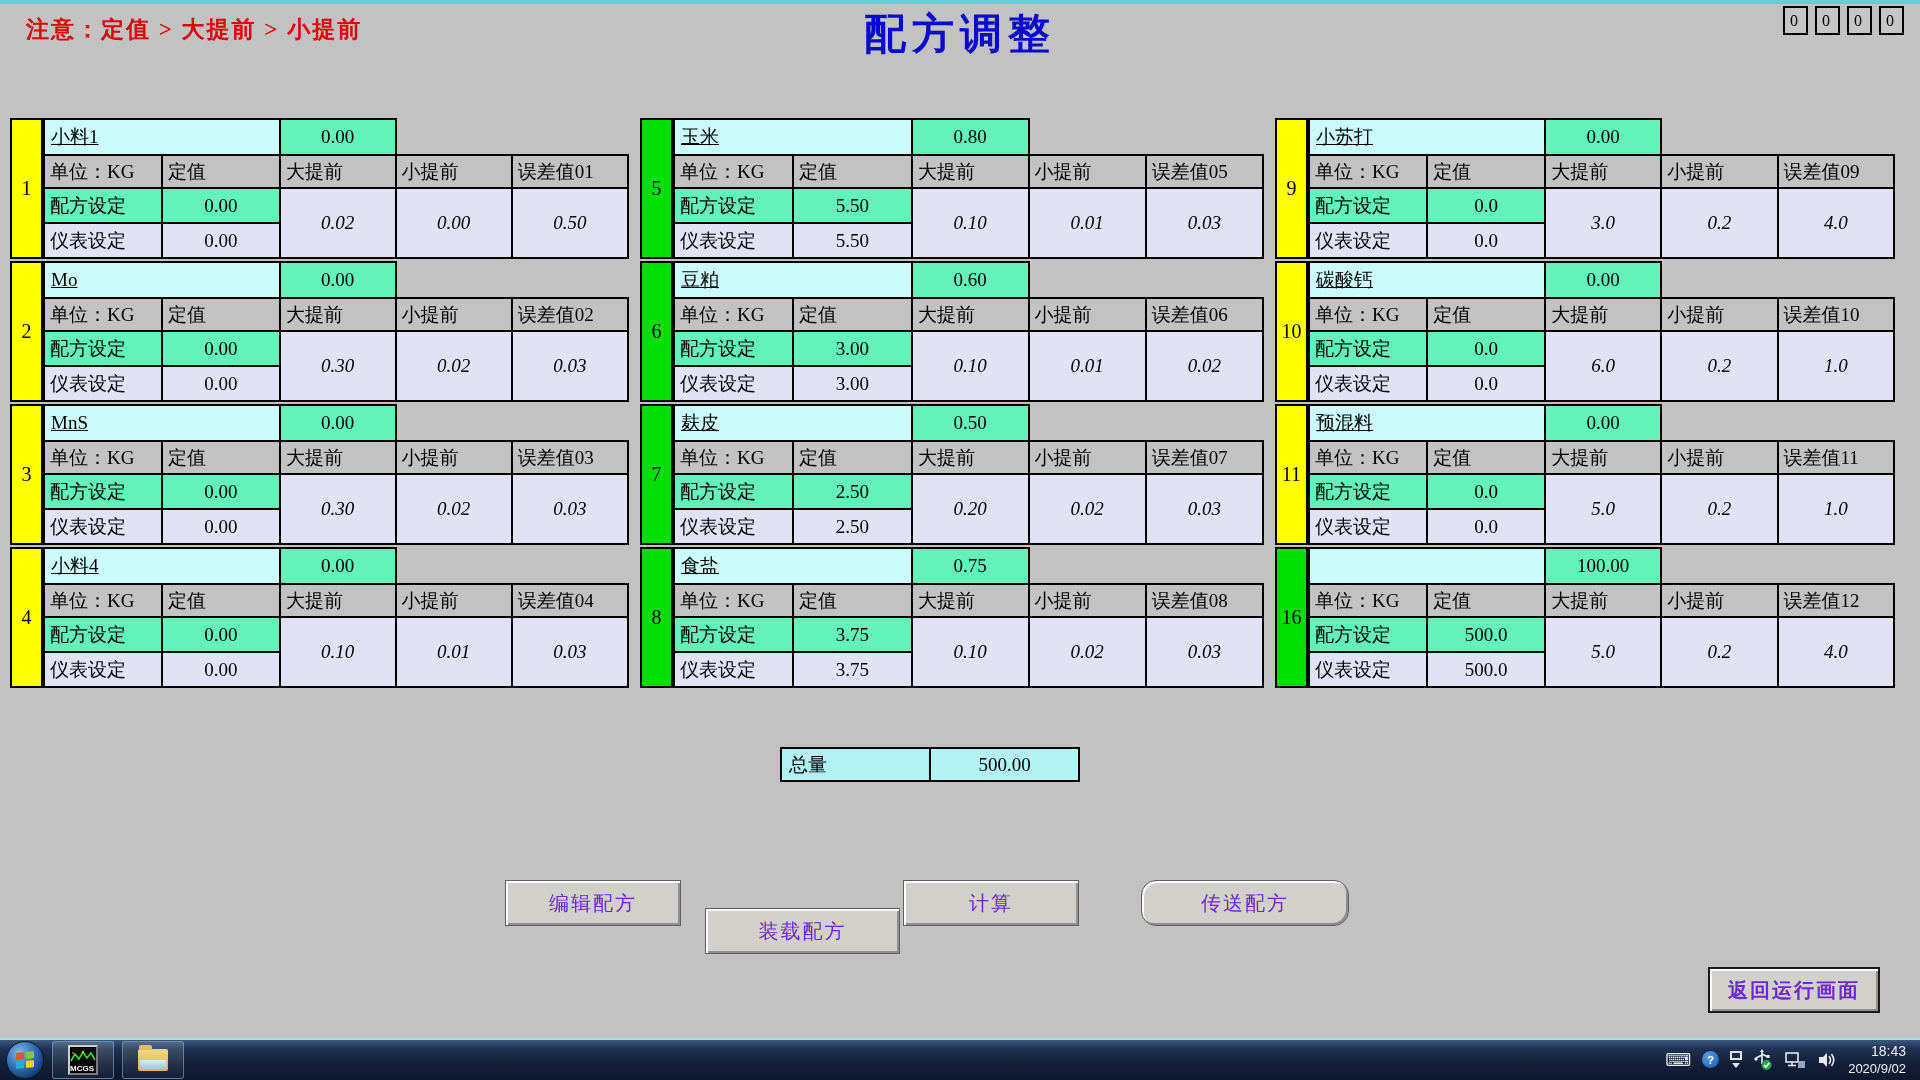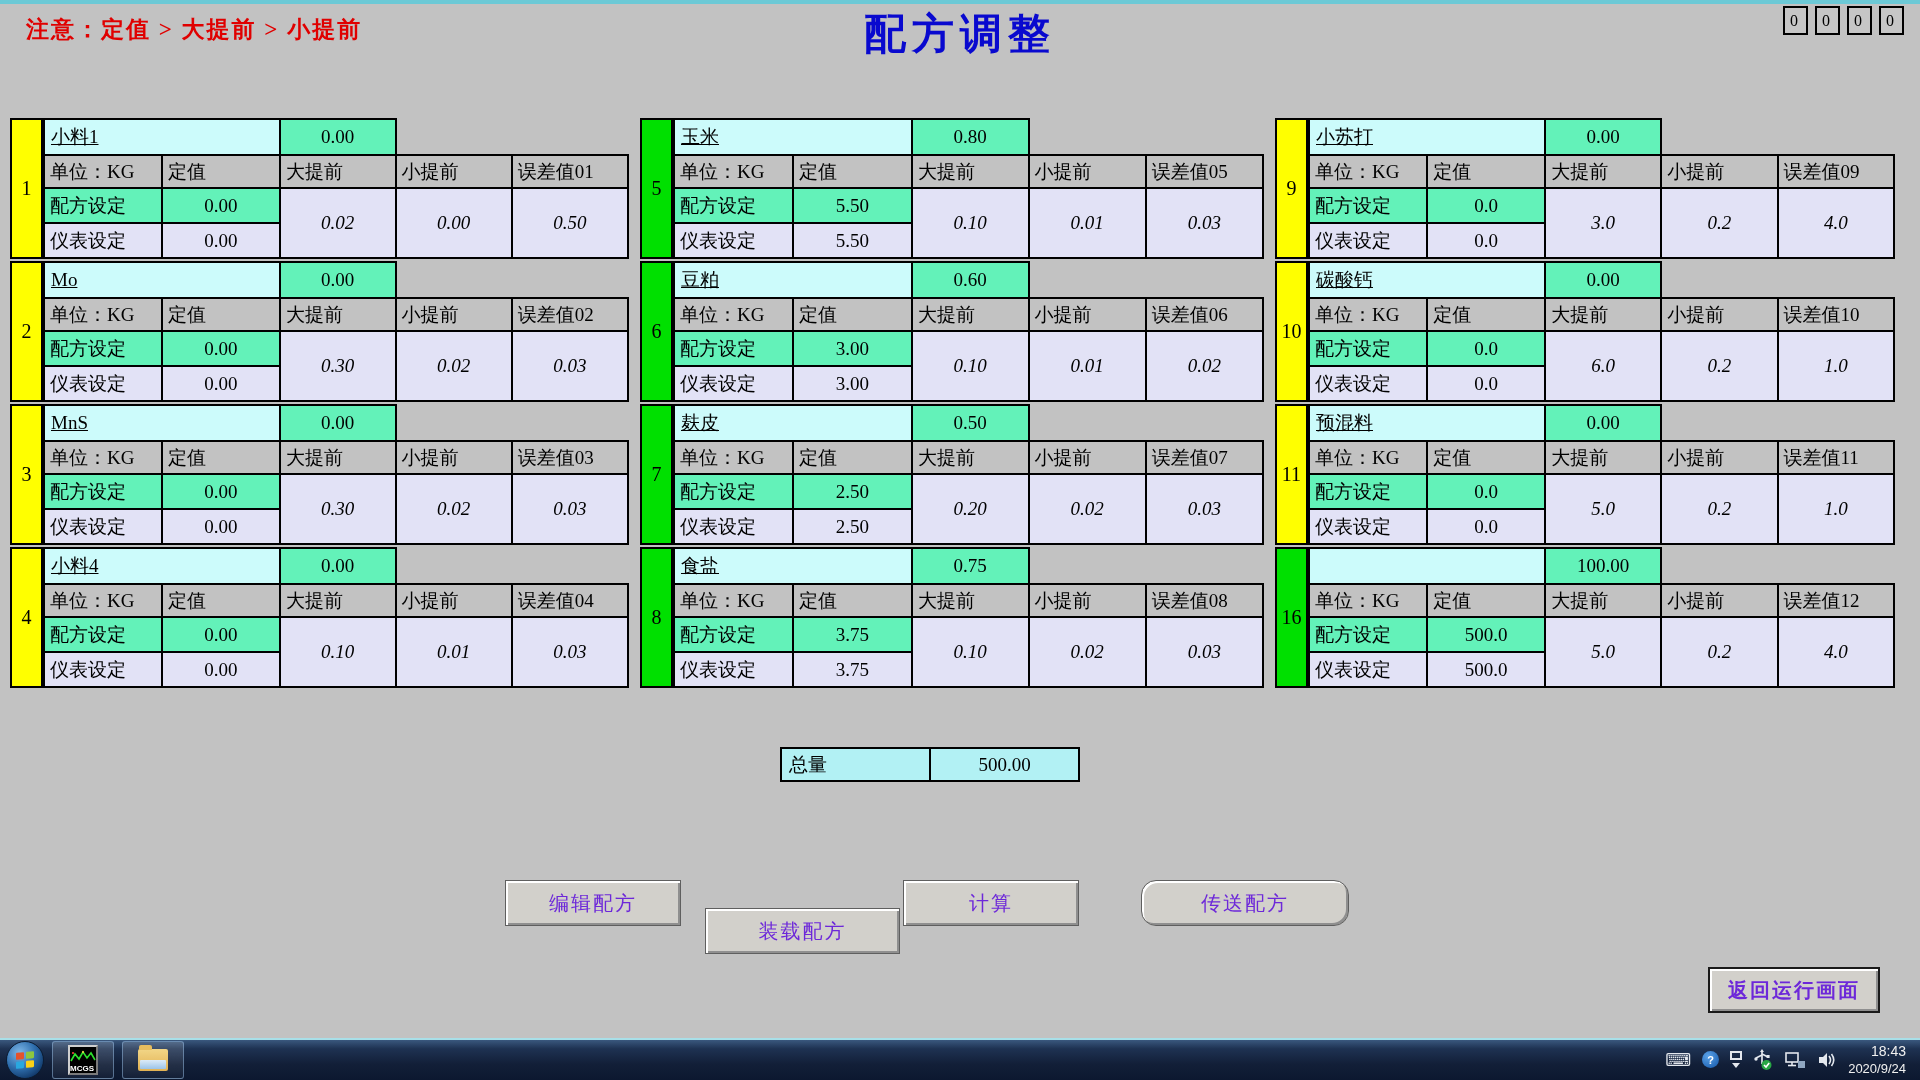--- a/index.html
+++ b/index.html
@@ -638,16 +638,16 @@
       <line x1="4" y1="15.5" x2="12" y2="15.5" stroke="#e4e8ee" stroke-width="1.6"></line>
       <rect x="14" y="11" width="7" height="7" fill="#8fa6c0"></rect>
     </svg>
     <svg width="20" height="18" viewBox="0 0 20 18">
       <polygon points="2,6 6,6 10,2 10,16 6,12 2,12" fill="#e4e8ee"></polygon>
       <path d="M12 5 Q15 9 12 13" fill="none" stroke="#e4e8ee" stroke-width="1.6"></path>
       <path d="M14.5 3 Q19 9 14.5 15" fill="none" stroke="#e4e8ee" stroke-width="1.6"></path>
     </svg>
     <div class="clock">
       <div class="time">18:43</div>
-      <div class="date">2020/9/24</div>
+      <div class="date">2020/9/02</div>
     </div>
   </div>
 </div>
 
 </body></html>

